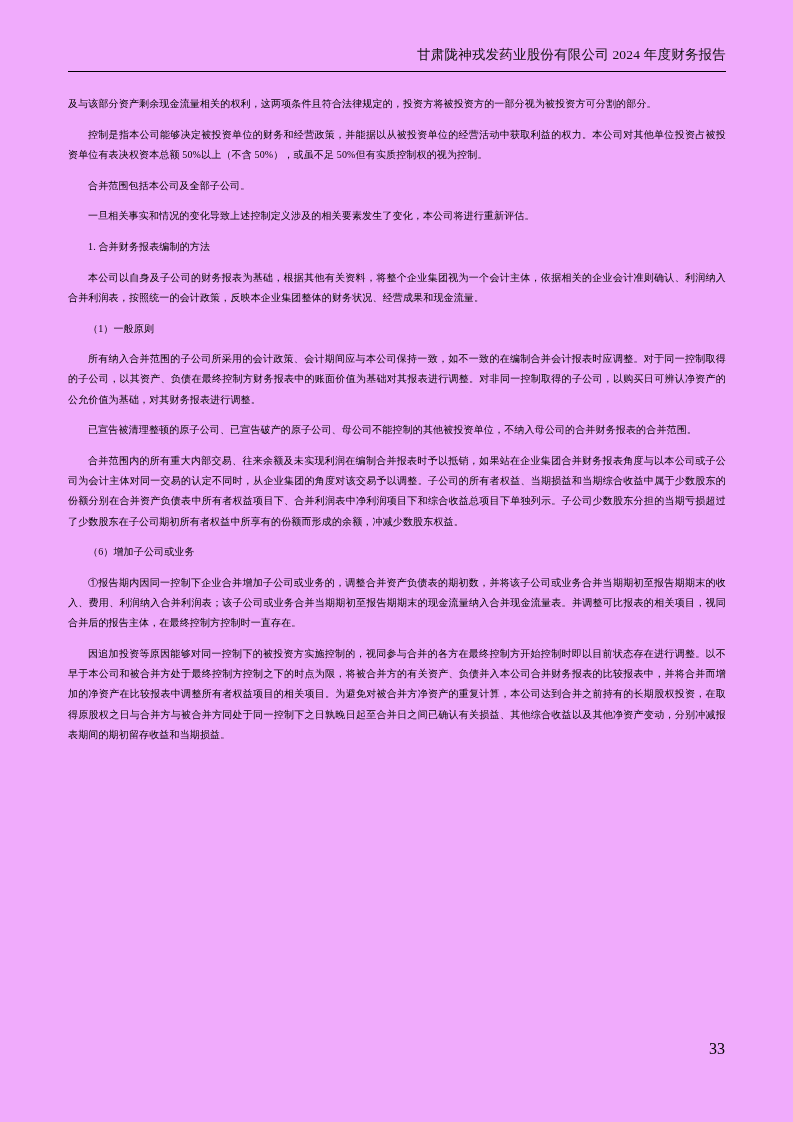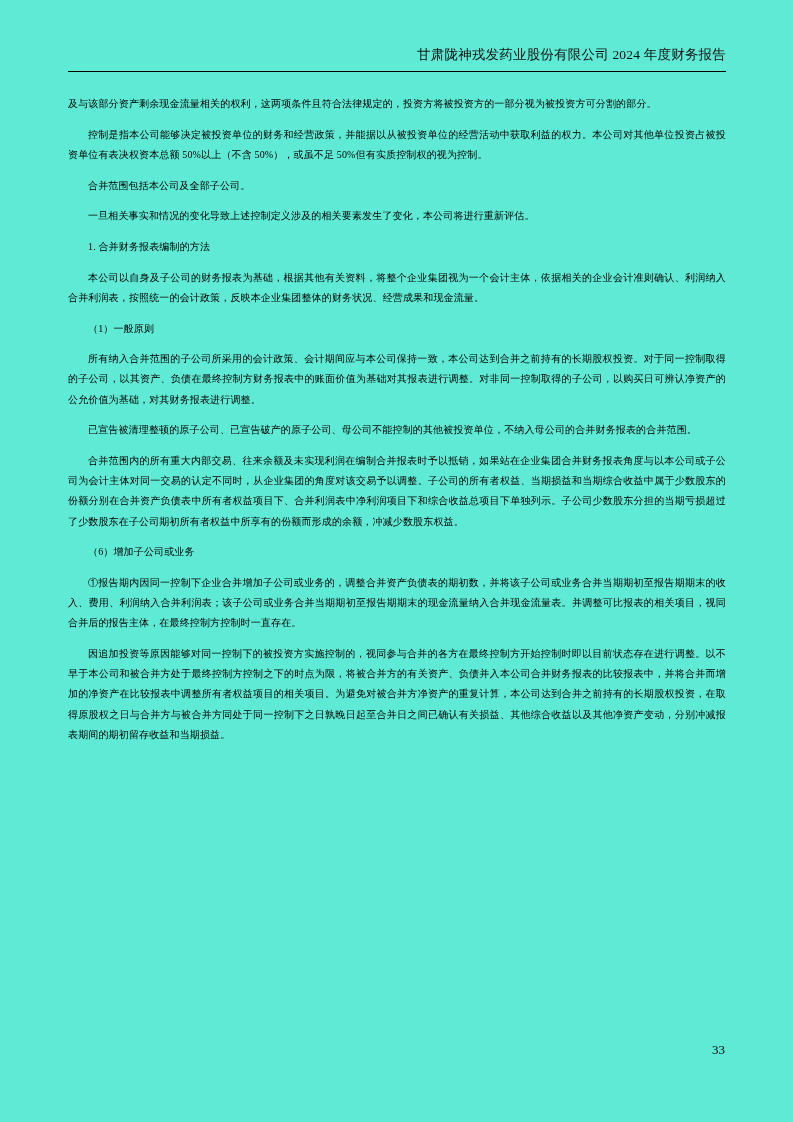--- a/index.html
+++ b/index.html
@@ -4,21 +4,21 @@
 <style>
   html, body {
     margin: 0;
     padding: 0;
     background: #8c8c8c;
   }
   .page {
     position: relative;
     width: 793px;
     height: 1122px;
-    background: #5eead4;
+    background: #f0abfc;
     margin: 0 auto;
     box-sizing: border-box;
     font-family: "Liberation Serif", "DejaVu Serif", serif;
     color: #000000;
     overflow: hidden;
   }
   .content {
     position: absolute;
     left: 68px;
     top: 46px;
@@ -49,21 +49,21 @@
   p.indent {
     text-indent: 2em;
   }
   p.noindent {
     text-indent: 0;
   }
   .page-number {
     position: absolute;
     right: 68px;
     bottom: 64px;
-    font-size: 13px;
+    font-size: 16px;
     font-family: "Liberation Serif", serif;
     color: #000;
   }
 </style>
 </head>
 <body>
 
 <div class="page">
 
   <div class="content">
@@ -71,21 +71,21 @@
     <div class="header-line">甘肃陇神戎发药业股份有限公司 2024 年度财务报告</div>
     <hr class="header-rule">
 
     <p class="para noindent">及与该部分资产剩余现金流量相关的权利，这两项条件且符合法律规定的，投资方将被投资方的一部分视为被投资方可分割的部分。</p>
     <p class="para indent">控制是指本公司能够决定被投资单位的财务和经营政策，并能据以从被投资单位的经营活动中获取利益的权力。本公司对其他单位投资占被投资单位有表决权资本总额 50%以上（不含 50%），或虽不足 50%但有实质控制权的视为控制。</p>
     <p class="para indent">合并范围包括本公司及全部子公司。</p>
     <p class="para indent">一旦相关事实和情况的变化导致上述控制定义涉及的相关要素发生了变化，本公司将进行重新评估。</p>
     <p class="para indent">1. 合并财务报表编制的方法</p>
     <p class="para indent">本公司以自身及子公司的财务报表为基础，根据其他有关资料，将整个企业集团视为一个会计主体，依据相关的企业会计准则确认、利润纳入合并利润表，按照统一的会计政策，反映本企业集团整体的财务状况、经营成果和现金流量。</p>
     <p class="para indent">（1）一般原则</p>
-    <p class="para indent">所有纳入合并范围的子公司所采用的会计政策、会计期间应与本公司保持一致，本公司达到合并之前持有的长期股权投资。对于同一控制取得的子公司，以其资产、负债在最终控制方财务报表中的账面价值为基础对其报表进行调整。对非同一控制取得的子公司，以购买日可辨认净资产的公允价值为基础，对其财务报表进行调整。</p>
+    <p class="para indent">所有纳入合并范围的子公司所采用的会计政策、会计期间应与本公司保持一致，如不一致的在编制合并会计报表时应调整。对于同一控制取得的子公司，以其资产、负债在最终控制方财务报表中的账面价值为基础对其报表进行调整。对非同一控制取得的子公司，以购买日可辨认净资产的公允价值为基础，对其财务报表进行调整。</p>
     <p class="para indent">已宣告被清理整顿的原子公司、已宣告破产的原子公司、母公司不能控制的其他被投资单位，不纳入母公司的合并财务报表的合并范围。</p>
     <p class="para indent">合并范围内的所有重大内部交易、往来余额及未实现利润在编制合并报表时予以抵销，如果站在企业集团合并财务报表角度与以本公司或子公司为会计主体对同一交易的认定不同时，从企业集团的角度对该交易予以调整。子公司的所有者权益、当期损益和当期综合收益中属于少数股东的份额分别在合并资产负债表中所有者权益项目下、合并利润表中净利润项目下和综合收益总项目下单独列示。子公司少数股东分担的当期亏损超过了少数股东在子公司期初所有者权益中所享有的份额而形成的余额，冲减少数股东权益。</p>
     <p class="para indent">（6）增加子公司或业务</p>
     <p class="para indent">①报告期内因同一控制下企业合并增加子公司或业务的，调整合并资产负债表的期初数，并将该子公司或业务合并当期期初至报告期期末的收入、费用、利润纳入合并利润表；该子公司或业务合并当期期初至报告期期末的现金流量纳入合并现金流量表。并调整可比报表的相关项目，视同合并后的报告主体，在最终控制方控制时一直存在。</p>
     <p class="para indent">因追加投资等原因能够对同一控制下的被投资方实施控制的，视同参与合并的各方在最终控制方开始控制时即以目前状态存在进行调整。以不早于本公司和被合并方处于最终控制方控制之下的时点为限，将被合并方的有关资产、负债并入本公司合并财务报表的比较报表中，并将合并而增加的净资产在比较报表中调整所有者权益项目的相关项目。为避免对被合并方净资产的重复计算，本公司达到合并之前持有的长期股权投资，在取得原股权之日与合并方与被合并方同处于同一控制下之日孰晚日起至合并日之间已确认有关损益、其他综合收益以及其他净资产变动，分别冲减报表期间的期初留存收益和当期损益。</p>
 
   </div>
 
   <div class="page-number">33</div>
 

